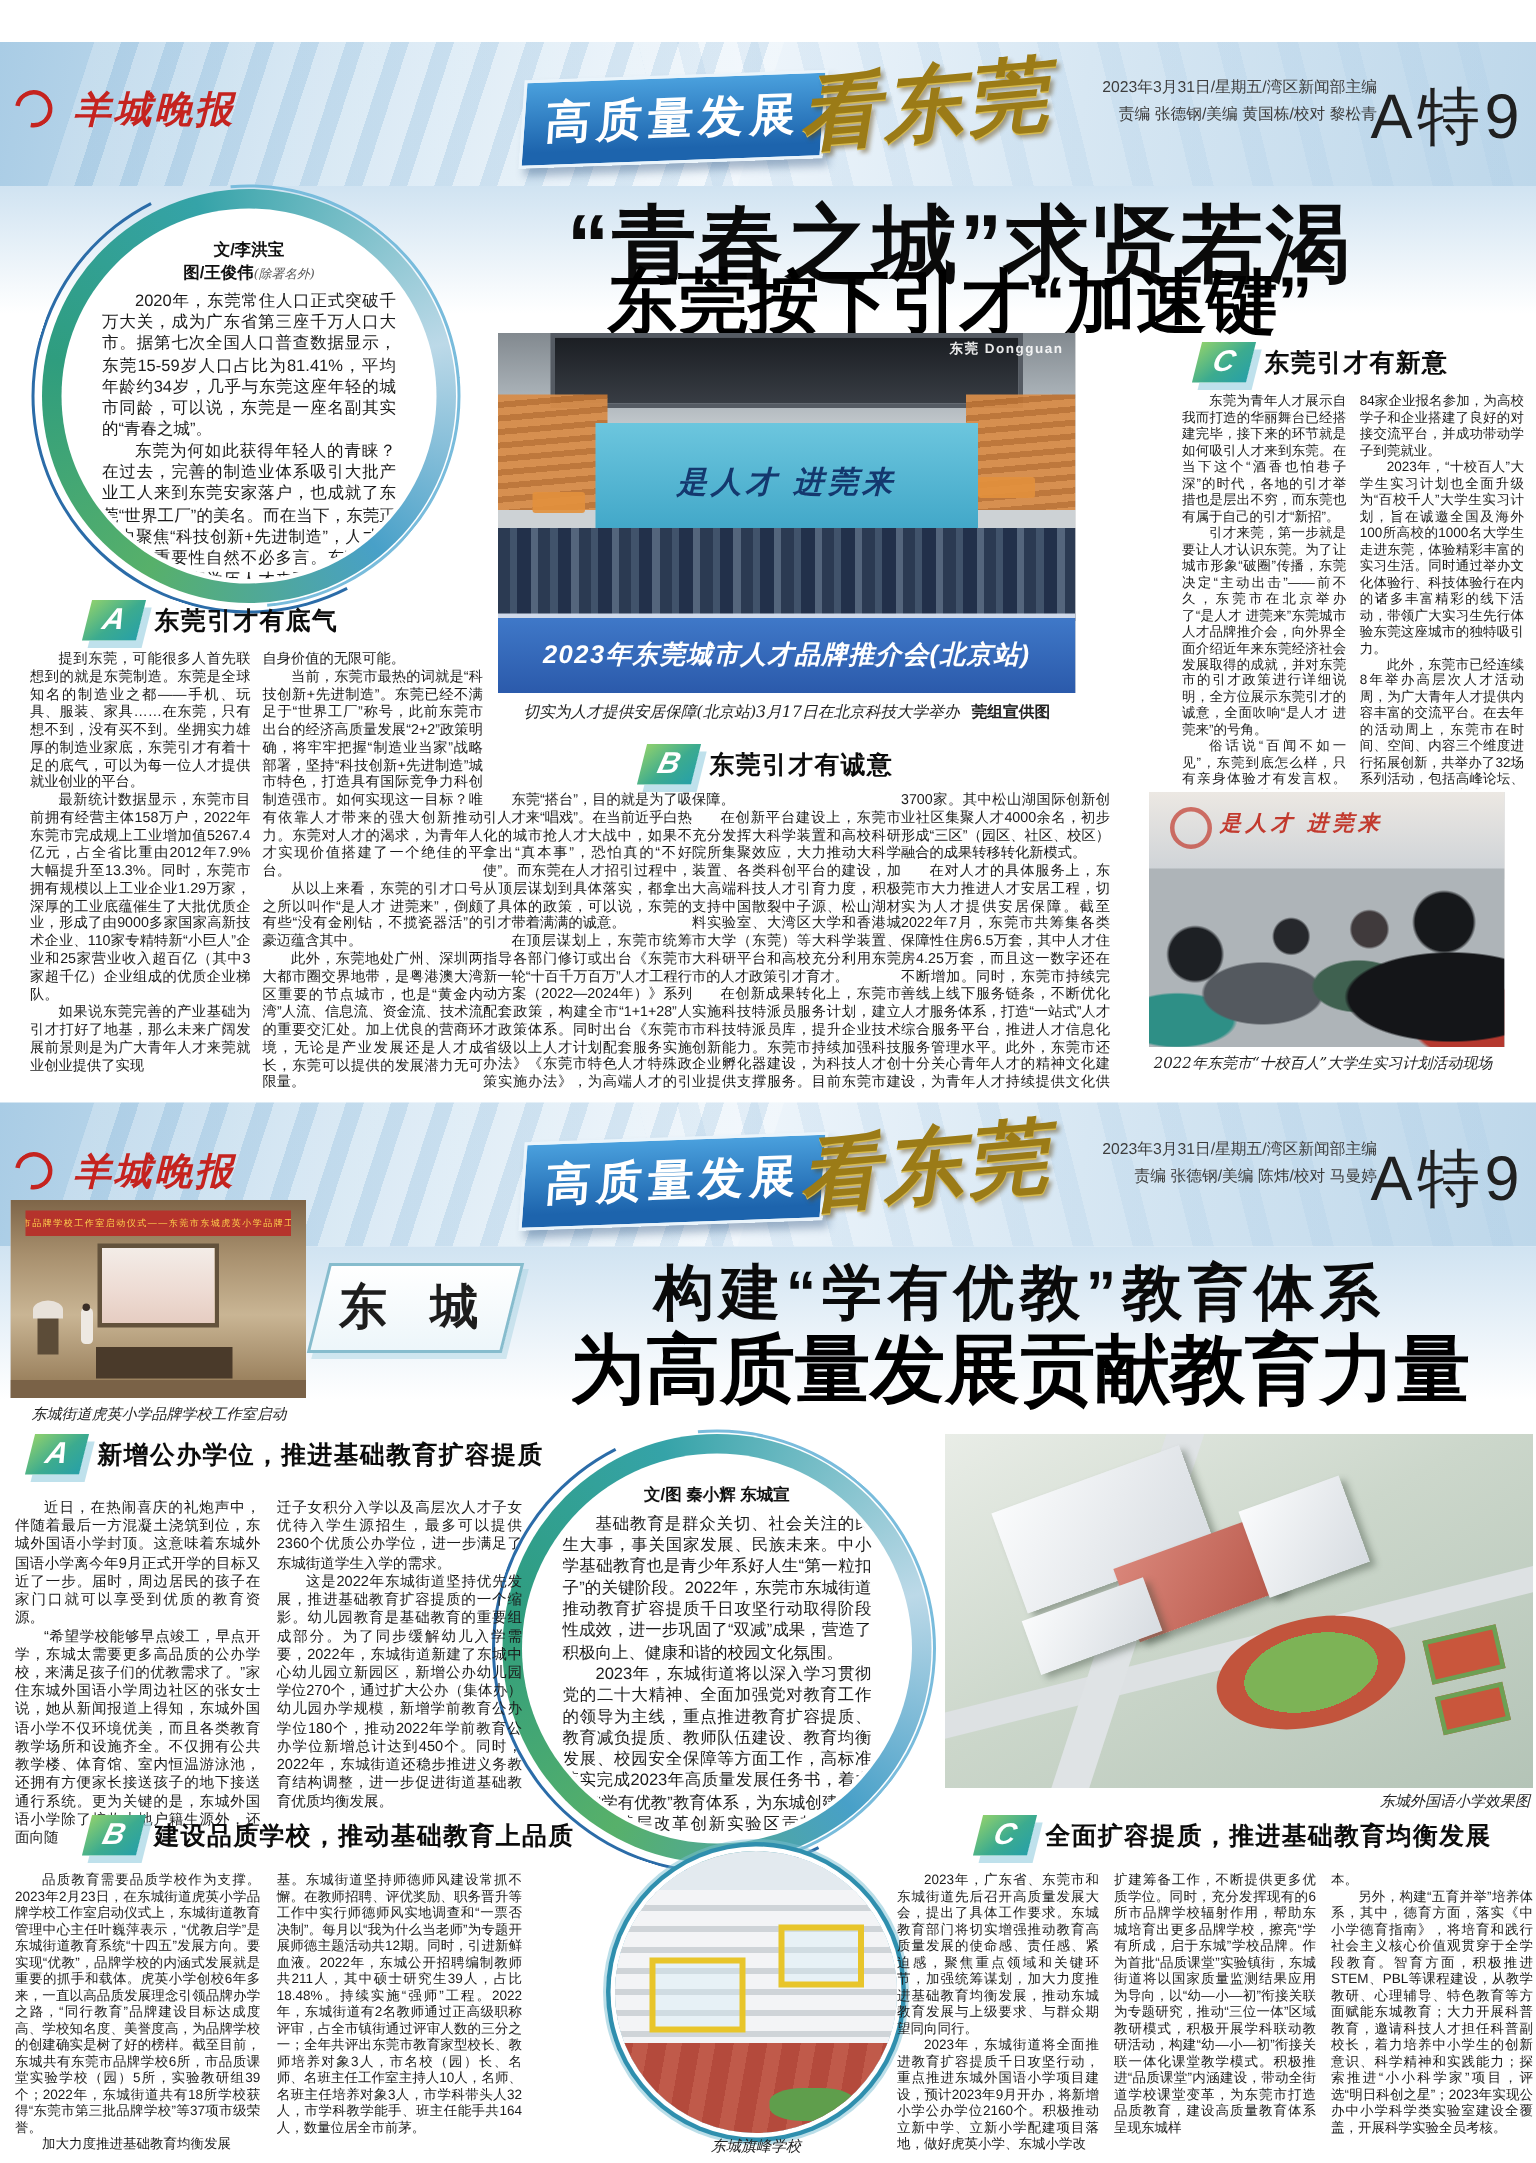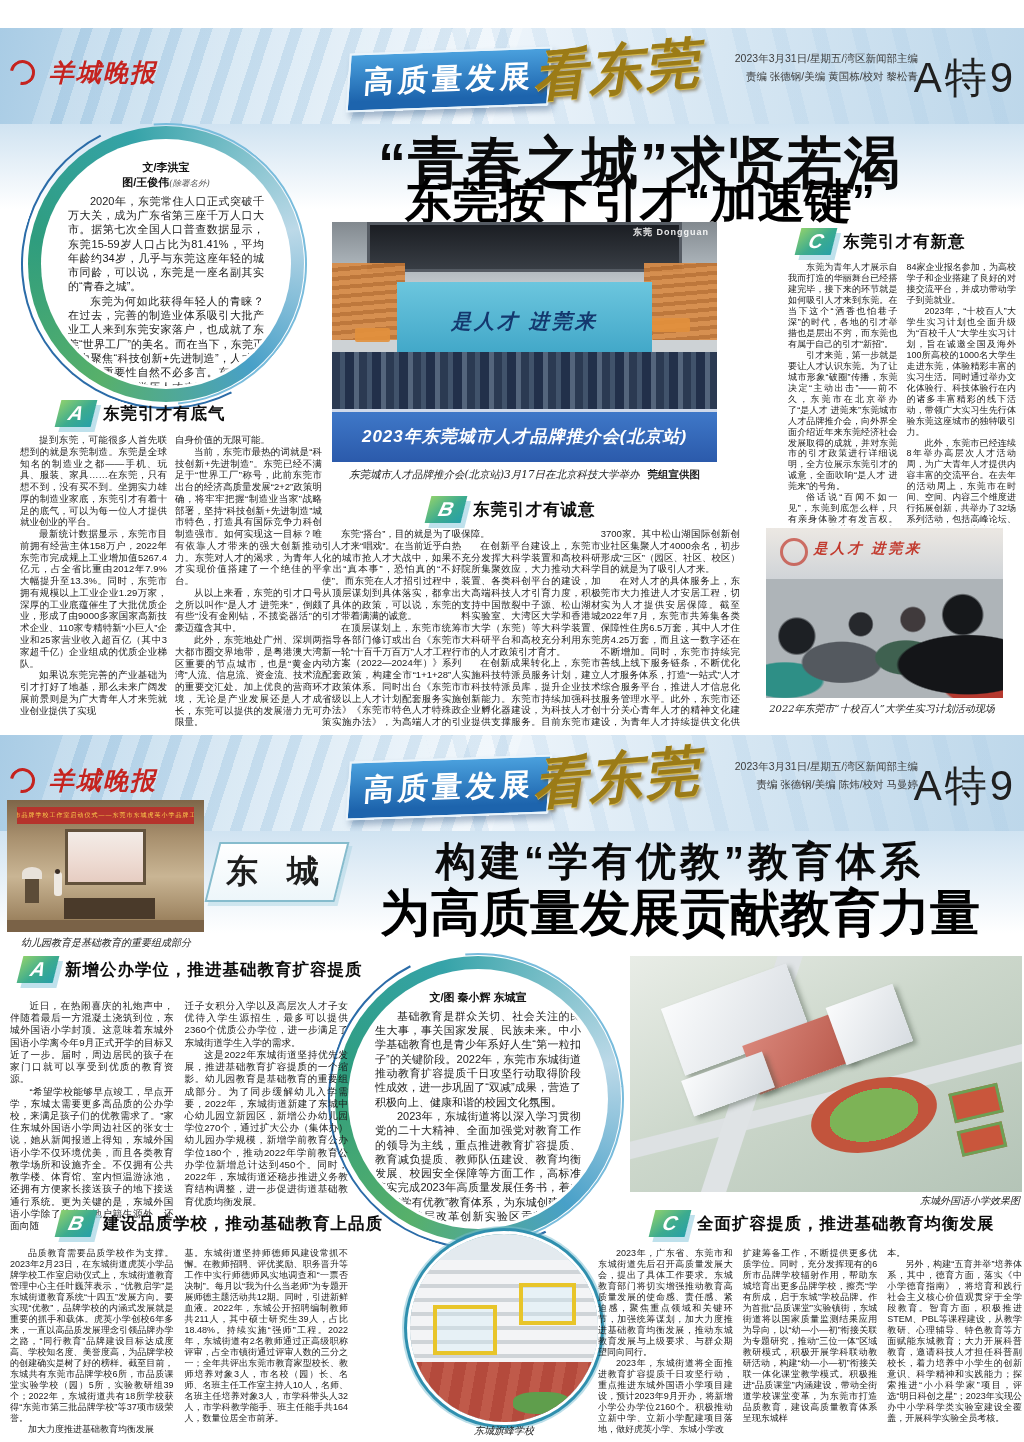--- a/index.html
+++ b/index.html
@@ -173,21 +173,21 @@
     <div class="mp-seats" style="left:0"></div>
     <div class="mp-seats" style="right:0"></div>
     <div class="mp-backdrop">是人才 进莞来</div>
     <div class="mp-deco1"></div>
     <div class="mp-deco2"></div>
     <div class="mp-crowd"></div>
     <div class="mp-floor">2023年东莞城市人才品牌推介会(北京站)</div>
     <div class="mp-logo">东莞 Dongguan</div>
   </div>
   <div class="caption" style="left:332px;top:468px;width:385px">
-    <span>东莞城市人才品牌推介会(北京站)3月17日在北京科技大学举办</span><span class="credit">莞组宣供图</span>
+    <span>切实为人才提供安居保障(北京站)3月17日在北京科技大学举办</span><span class="credit">莞组宣供图</span>
   </div>
 
   <div class="sec-head" style="left:58px;top:400px">
     <div class="badge">
         <span>A</span>
       </div>
     <div class="sec-title">东莞引才有底气</div>
   </div>
   <div class="cols" style="left:20px;top:434px;width:302px;height:292px;gap:8px">
     <div class="col fs1">
@@ -213,21 +213,21 @@
     <div class="col fs1">
         <p>东莞“搭台”，目的就是为了吸引人才来“唱戏”。在当前近乎白热化的城市抢人才大战中，如果不拿出“真本事”，恐怕真的“不好使”。而东莞在人才招引过程中，从顶层谋划到具体落实，都拿出了具体的政策，可以说，东莞的引才带着满满的诚意。</p>
         <p>在顶层谋划上，东莞市统筹指导各部门修订或出台《东莞市新一轮“十百千万百万”人才工程行动方案（2022—2024年）》系列配套政策，构建全市“1+1+28”人才政策体系。同时出台《东莞市省级以上人才计划配套服务实施办法》《东莞市特色人才特殊政策实施办法》，为高端人才的引育留用提供了政策支持和制度</p>
       </div>
     <div class="col fs1" data-cont="1">
         <p>保障。</p>
         <p>在创新平台建设上，东莞市充分发挥大科学装置和高校科研院所集聚效应，大力推动大科学装置、各类科创平台的建设，加大高端科技人才引育力度，积极支持中国散裂中子源、松山湖材料实验室、大湾区大学和香港城市大学（东莞）等大科学装置、大科研平台和高校充分利用东莞市的人才政策引才育才。</p>
         <p>在创新成果转化上，东莞市实施科技特派员服务计划，建立市科技特派员库，提升企业技术创新能力。东莞市持续加强科技企业孵化器建设，为科技人才创业提供支撑服务。目前东莞市建有119家科技企业孵化器，在孵企业超</p>
       </div>
     <div class="col fs1" data-cont="1">
-        <p>3700家。其中松山湖国际创新创业社区集聚人才4000余名，初步形成“三区”（园区、社区、校区）目的就是为了吸引人才来。</p>
+        <p>3700家。其中松山湖国际创新创业社区集聚人才4000余名，初步形成“三区”（园区、社区、校区）融合的成果转移转化新模式。</p>
         <p>在对人才的具体服务上，东莞市大力推进人才安居工程，切实为人才提供安居保障。截至2022年7月，东莞市共筹集各类保障性住房6.5万套，其中人才住房4.25万套，而且这一数字还在不断增加。同时，东莞市持续完善线上线下服务链条，不断优化人才服务体系，打造“一站式”人才综合服务平台，推进人才信息化服务管理水平。此外，东莞市还十分关心青年人才的精神文化建设，为青年人才持续提供文化供给，不断提升人才的文化艺术获得感。</p>
       </div>
   </div>
 
   <div class="sec-head" style="left:798px;top:228px">
     <div class="badge">
         <span>C</span>
       </div>
     <div class="sec-title">东莞引才有新意</div>
   </div>
@@ -271,21 +271,21 @@
     <div class="ap-wall"></div>
     <div class="ap-banner">东莞市品牌学校工作室启动仪式——东莞市东城虎英小学品牌工作室</div>
     <div class="ap-screen"></div>
     <div class="ap-desk"></div>
     <div class="ap-stage"></div>
     <div class="ap-podium"></div>
     <div class="ap-flower"></div>
     <div class="ap-person"></div>
     <div class="ap-head"></div>
   </div>
-  <div class="caption" style="left:0px;top:936px;width:212px;font-size:10px">幼儿园教育是基础教育的重要组成部分</div>
+  <div class="caption" style="left:0px;top:936px;width:212px;font-size:10px">东城街道虎英小学品牌学校工作室启动</div>
 
   <div class="tag-box" style="left:212px;top:842px;width:126px;height:56px">
     <span>东 城</span>
   </div>
 
   <div class="hl-kicker" style="left:340px;top:834px;width:680px;font-size:40px;letter-spacing:4px">构建“学有优教”教育体系</div>
   <div class="hl-main" style="left:335px;top:880px;width:690px;font-size:50px">为高质量发展贡献教育力量</div>
 
   <div class="photo" style="left:630px;top:956px;width:392px;height:236px">
     <div class="rp-base"></div>

